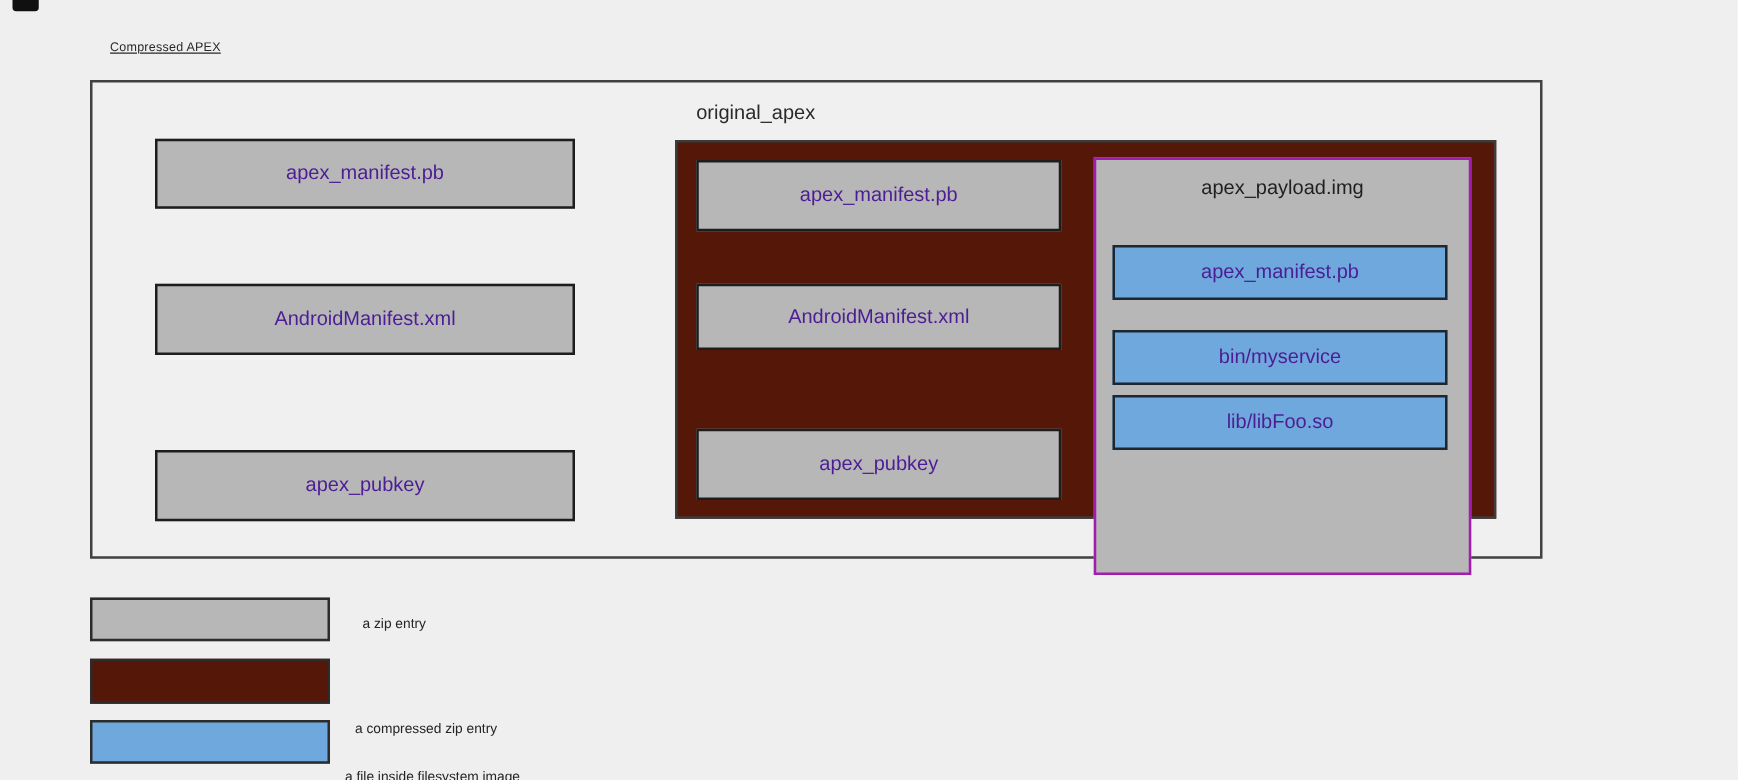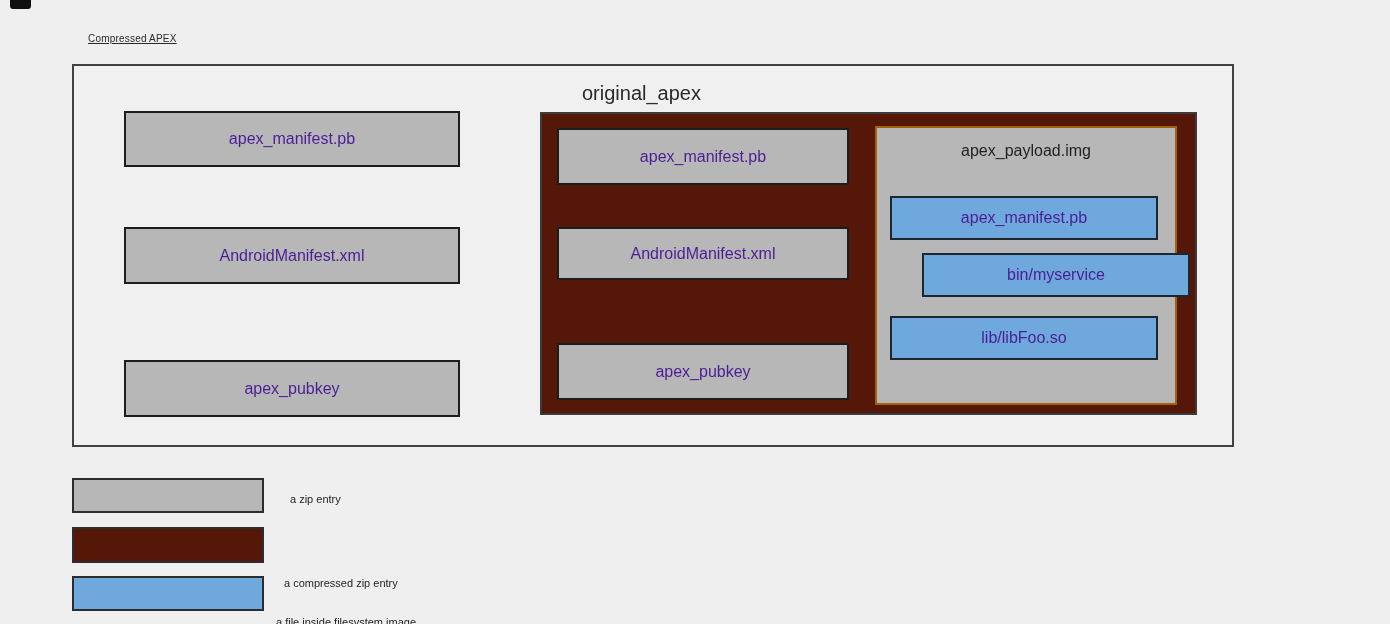--- a/index.html
+++ b/index.html
@@ -55,50 +55,50 @@
   .blue-box {
     background: #6fa8dc;
     border: 2px solid #1c2730;
   }
   .maroon-box {
     left: 540px; top: 112px; width: 657px; height: 303px;
     background: #541708;
     border: 2px solid #3c3c3c;
   }
   .inner-label {
-    left: 582px; top: 82px;
-    font-size: 20px;
+    left: 557px; top: 82px;
+    font-size: 16px;
     color: #2a2a2a;
     white-space: nowrap;
   }
 
   
   .l1 { left: 124px; top: 111px; width: 336px; height: 56px; }
   .l2 { left: 124px; top: 227px; width: 336px; height: 57px; }
   .l3 { left: 124px; top: 360px; width: 336px; height: 57px; }
 
   
   .m1 { left: 557px; top: 128px; width: 292px; height: 57px; }
   .m2 { left: 557px; top: 227px; width: 292px; height: 53px; }
   .m3 { left: 557px; top: 343px; width: 292px; height: 57px; }
 
   
   .payload-box {
-    left: 875px; top: 126px; width: 302px; height: 279px;
+    left: 875px; top: 126px; width: 302px; height: 334px;
     background: #b7b7b7;
-    border: 2px solid #a16207;
+    border: 2px solid #a21caf;
   }
   .payload-label {
     left: 0; top: 14px; width: 100%;
     text-align: center;
     font-size: 16px;
     color: #1f1f1f;
   }
   .b1 { left: 13px; top: 68px;  width: 268px; height: 44px; }
-  .b2 { left: 13px; top: 125px; width: 268px; height: 44px; margin-left: 32px; }
+  .b2 { left: 13px; top: 136px; width: 268px; height: 44px; }
   .b3 { left: 13px; top: 188px; width: 268px; height: 44px; }
 
   
   .swatch { width: 192px; border: 2px solid #2c2c2c; }
   .sw1 { left: 72px; top: 478px; height: 35px; background: #b7b7b7; }
   .sw2 { left: 72px; top: 527px; height: 36px; background: #541708; }
   .sw3 { left: 72px; top: 576px; height: 35px; background: #6fa8dc; }
   .legend-label {
     font-size: 11px;
     color: #242424;

